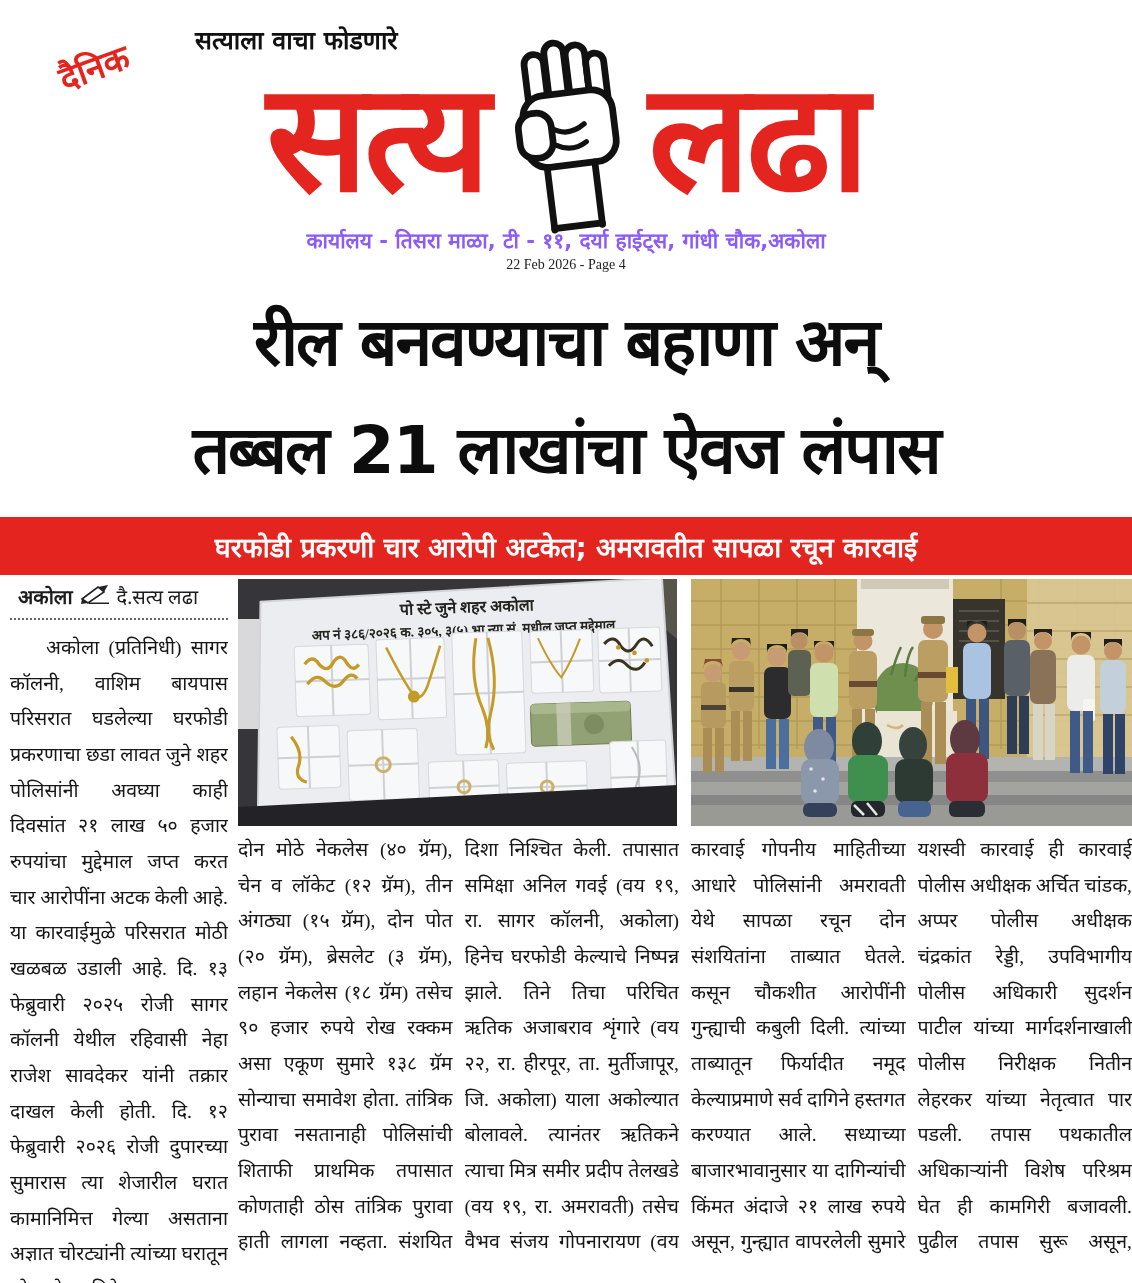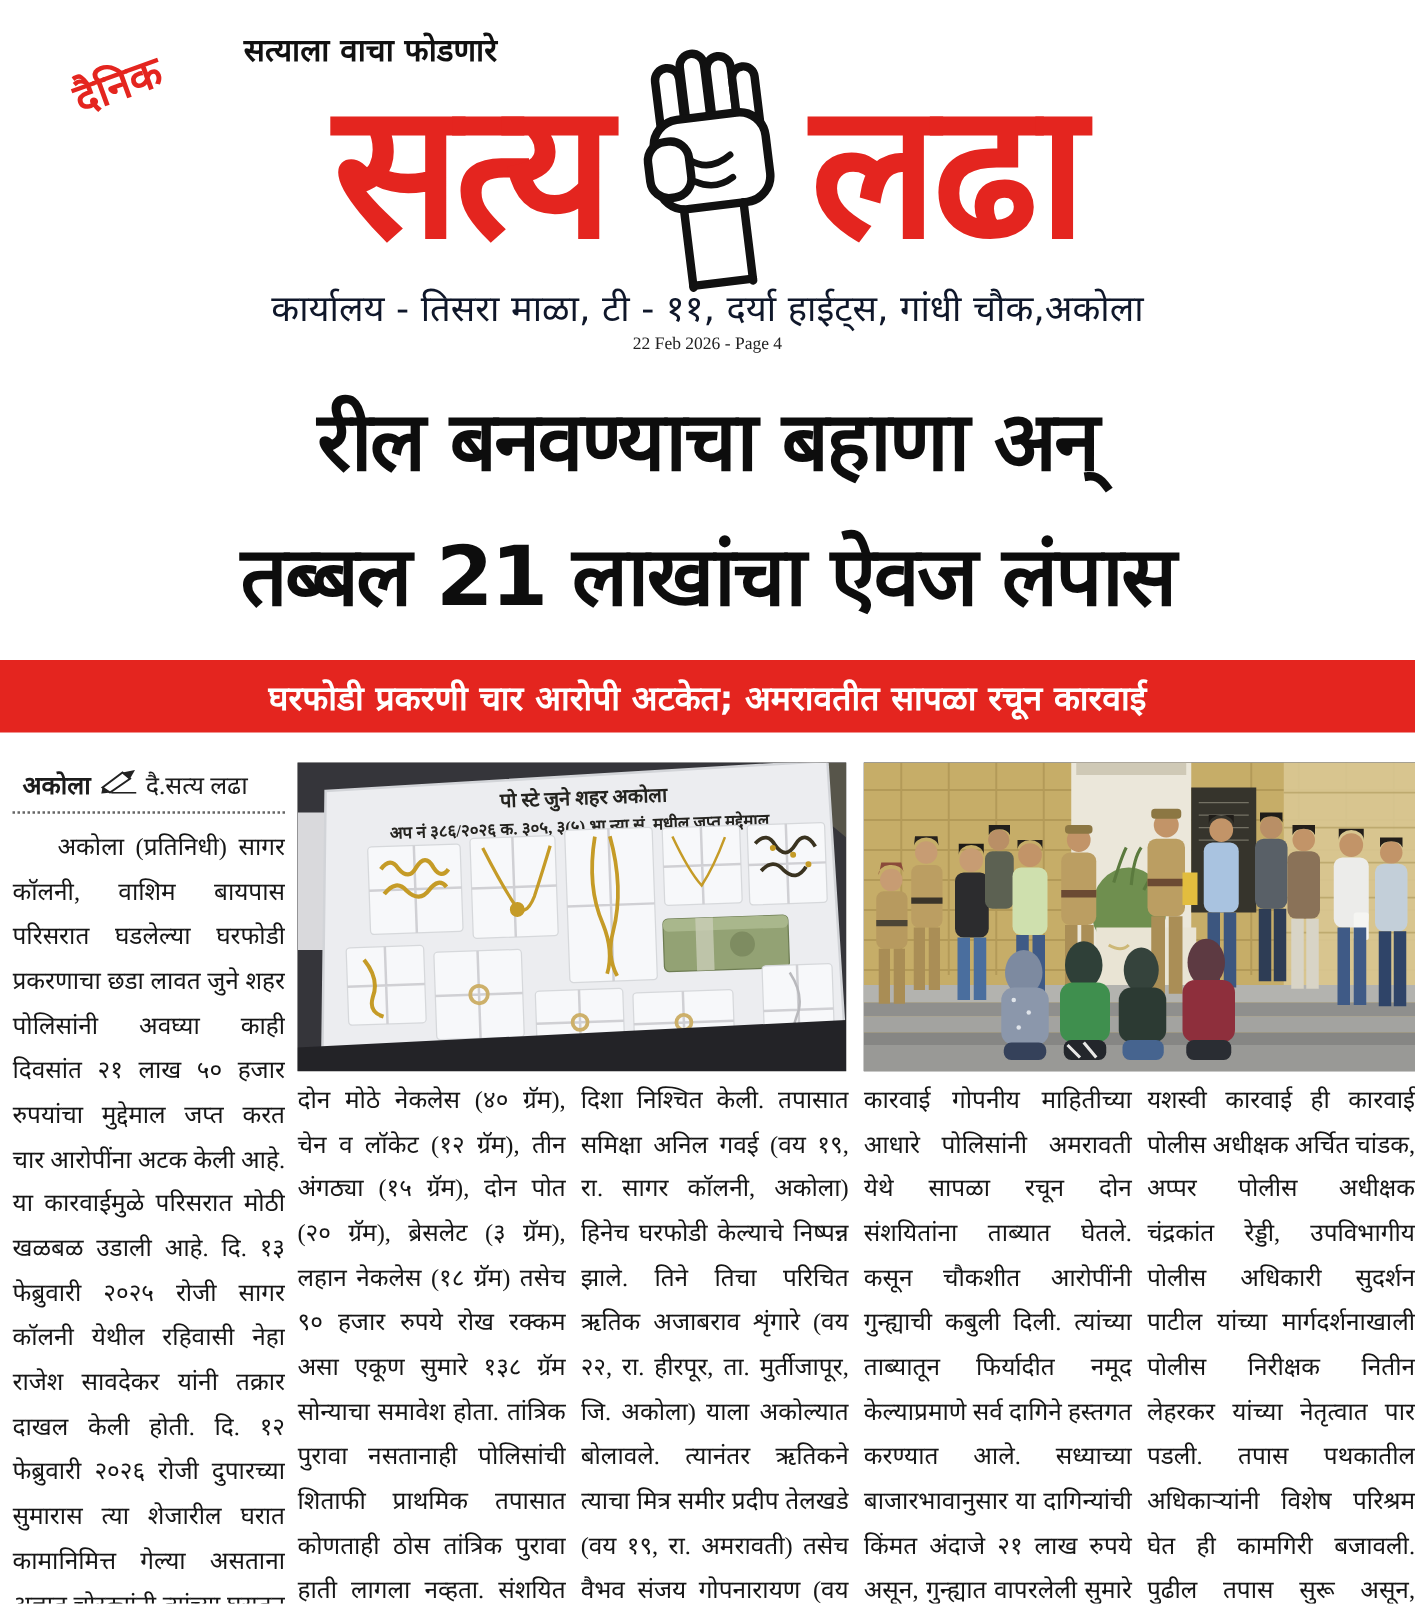--- a/index.html
+++ b/index.html
@@ -15,38 +15,38 @@
   .masthead-row { position:relative; height:172px; margin-top:-4px; display:flex; justify-content:center; align-items:center; }
   .daily {
     position:absolute; left:58px; top:-8px; transform:rotate(-20deg);
     color:#e4251f; font-family:"DejaVu Sans", sans-serif; font-weight:bold; font-size:34px;
   }
   .mast-title {
     font-family:"DejaVu Sans", sans-serif; font-weight:900; font-size:150px; line-height:150px;
     color:#e4251f; letter-spacing:-4px;
   }
   .fist-wrap { width:150px; height:195px; margin:-28px 6px 0 6px; flex:0 0 auto; }
-  .address { text-align:center; font-family:"DejaVu Sans", sans-serif; font-weight:normal; font-size:29px; color:#0f172a; margin-top:2px; }
+  .address { text-align:center; font-family:"DejaVu Sans", sans-serif; font-weight:bold; font-size:21px; color:#8b5cf6; margin-top:2px; }
   .dateline { text-align:center; font-family:Liberation Serif, serif; font-size:14px; color:#222; margin-top:3px; }
   
   .headline { text-align:center; margin-top:16px; }
   .headline .hl {
     display:block; white-space:nowrap;
     font-family:"DejaVu Sans", sans-serif; font-weight:900; font-size:66px; line-height:108px;
     color:#0d0d0d; letter-spacing:-2px;
   }
   .subhead-bar {
     margin-top:12px; background:#e4251f; height:58px;
     display:flex; align-items:center; justify-content:center;
   }
   .subhead-bar span {
     color:#ffffff; font-family:"DejaVu Sans", sans-serif; font-weight:bold; font-size:27px; white-space:nowrap;
   }
   
-  .content { display:flex; padding:24px 6px 0 10px; gap:10px; height:683px; }
+  .content { display:flex; padding:4px 6px 0 10px; gap:10px; height:683px; }
   .col-first { width:218px; flex:0 0 auto; }
   .byline { font-size:20px; display:flex; align-items:center; gap:6px; padding:4px 0 2px 8px; white-space:nowrap; }
   .byline b { font-weight:bold; }
   .dotted { border-bottom:2px dotted #666; margin:6px 0 10px 0; }
   .bodytext {
     font-size:19.5px; line-height:1.83; text-align:justify; color:#161616;
     overflow:hidden;
   }
   .indent { text-indent:36px; }
   .right-zone { flex:1; display:flex; flex-direction:column; }

